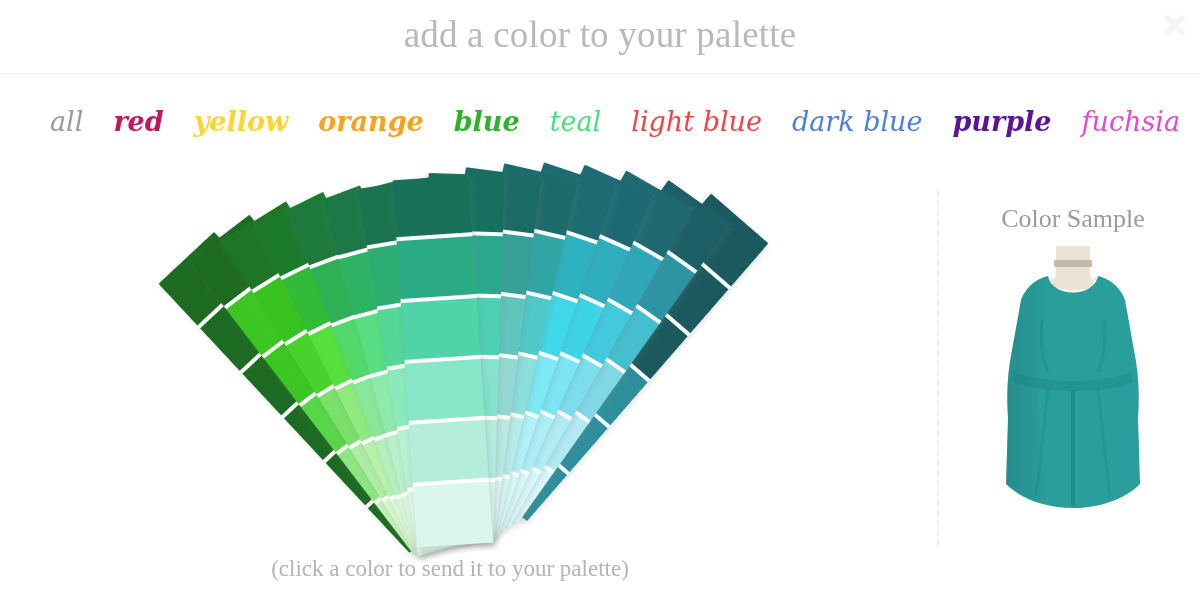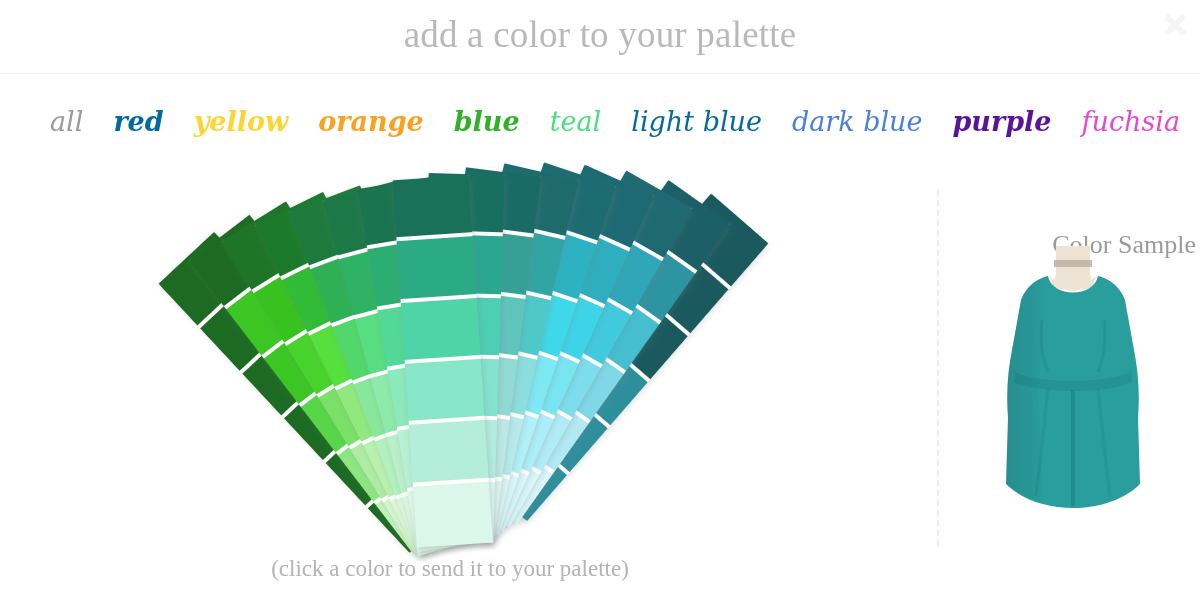--- a/index.html
+++ b/index.html
@@ -111,27 +111,26 @@
   }
   #sample-panel {
     position: absolute;
     left: 950px; top: 190px;
     width: 246px; height: 360px;
   }
   #sample-title {
     position: absolute;
     left: 0; top: 14px;
     width: 246px;
-    text-align: right;
+    text-align: center;
     font-family: "Liberation Serif", serif;
     font-size: 26px;
     font-weight: 400;
     color: #9b9b9b;
     white-space: nowrap;
-    margin-top: 26px;
   }
   #dress-wrap {
     position: absolute;
     left: 0; top: 52px;
     width: 246px; height: 310px;
   }
   #dress-wrap svg { display: block; margin: 0 auto; }
 
   
   #footer-hint {
@@ -158,26 +157,26 @@
           <line x1="8" y1="8" x2="26" y2="26"></line>
           <line x1="26" y1="8" x2="8" y2="26"></line>
         </g>
       </svg>
     </div>
   </div>
 
   <div id="tabbar">
     <div id="tablist">
         <div class="tab reg" style="color: rgb(154, 154, 154);">all</div>
-        <div class="tab bold" style="color: #0369a1;">red</div>
+        <div class="tab bold" style="color: #be185d;">red</div>
         <div class="tab bold" style="color: rgb(252, 213, 52);">yellow</div>
         <div class="tab bold" style="color: rgb(249, 162, 33);">orange</div>
         <div class="tab bold" style="color: rgb(47, 178, 42);">blue</div>
         <div class="tab reg" style="color: rgb(74, 222, 124);">teal</div>
-        <div class="tab reg" style="color: #0369a1;">light blue</div>
+        <div class="tab reg" style="color: #ef4444;">light blue</div>
         <div class="tab reg" style="color: rgb(74, 127, 224);">dark blue</div>
         <div class="tab bold" style="color: rgb(91, 20, 150); margin-top: 16px;">purple</div>
         <div class="tab reg" style="color: rgb(230, 72, 208);">fuchsia</div>
       </div>
   </div>
 
   <div id="fan-area">
     <div id="fan">
         <div class="strip" style="transform: rotate(-43deg) translateY(-26px); z-index: 93;">
           <div class="band" style="background: rgb(29, 107, 34); height: 16.6667%;"></div>

